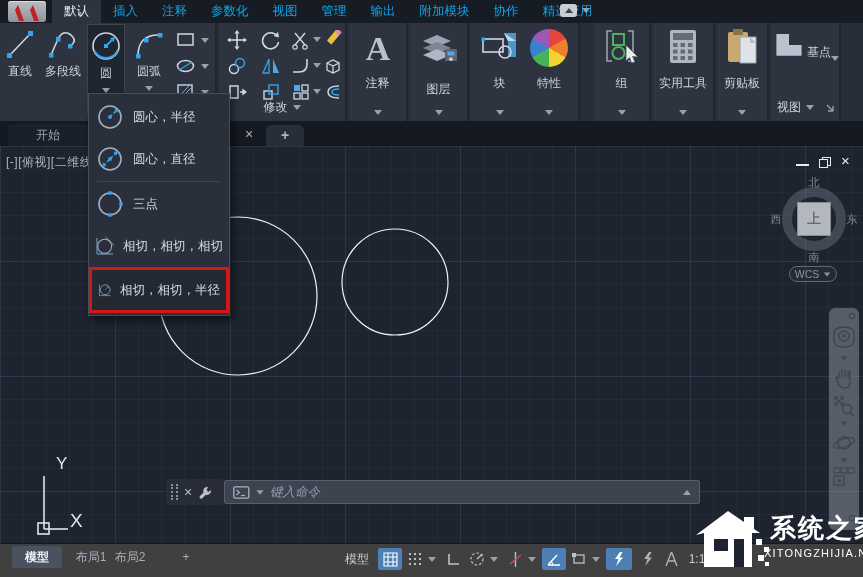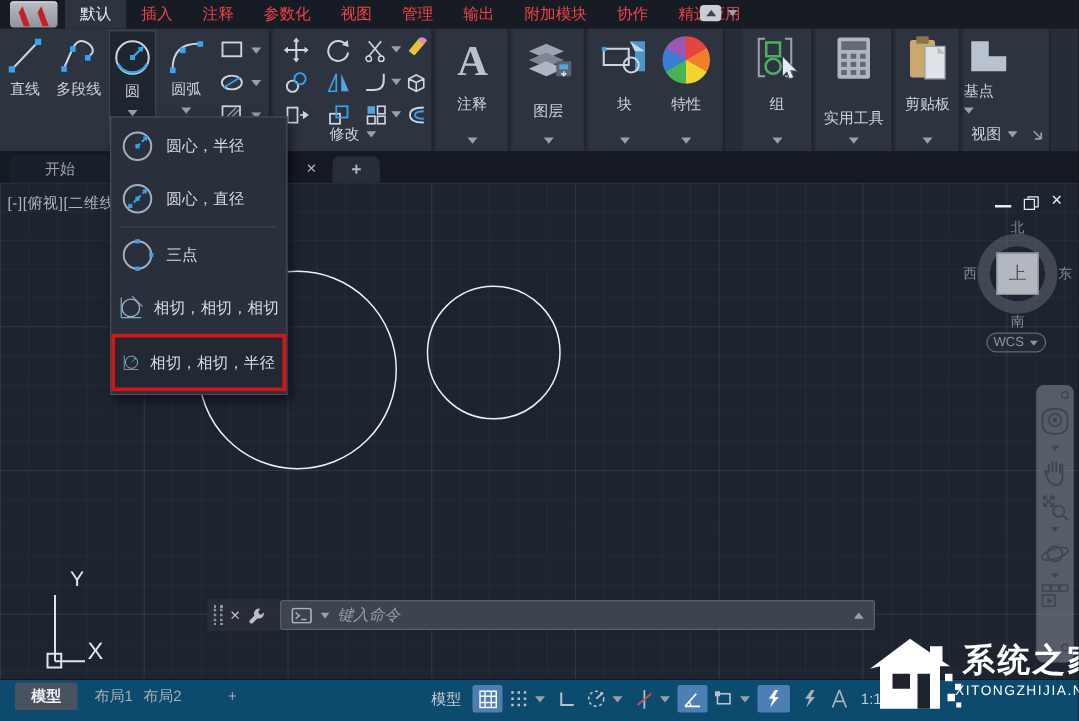--- a/index.html
+++ b/index.html
@@ -6,21 +6,21 @@
   html,body{background:#000}
   body{font-family:"Liberation Sans","DejaVu Sans",sans-serif;-webkit-font-smoothing:antialiased}
   .app{position:relative;width:863px;height:577px;background:#1d242f;overflow:hidden}
   .abs{position:absolute}
 
   
   .titlebar{position:absolute;left:0;top:0;width:863px;height:23px;background:#161b24;display:flex;align-items:center}
   .appbtn{position:absolute;left:8px;top:1px;width:38px;height:21px;border-radius:3px;
           background:linear-gradient(#b9bdc2,#8f949b);box-shadow:inset 0 1px 0 #d9dde2}
   .ttabs{position:absolute;left:52px;top:0;height:23px;display:flex}
-  .ttab{height:23px;line-height:23px;padding:0 12px;font-size:12.5px;color:#ef4444;white-space:nowrap}
+  .ttab{height:23px;line-height:23px;padding:0 12px;font-size:12.5px;color:#0ea5e9;white-space:nowrap}
   .ttab.active{background:#2d3440;color:#e9edf2}
   .ribbon-toggle{position:absolute;left:560px;top:4px;display:flex;align-items:center;gap:5px}
   .rt-box{width:17px;height:13px;border-radius:3px;background:#c9ced5;display:flex;align-items:center;justify-content:center}
 
   
   .cdn{display:inline-block;width:0;height:0;border-left:4px solid transparent;border-right:4px solid transparent;border-top:5px solid #97a0ac}
   .cup{display:inline-block;width:0;height:0;border-left:4px solid transparent;border-right:4px solid transparent;border-bottom:5px solid #97a0ac}
   .cdn.dark{border-top-color:#3f4550}
 
   
@@ -60,21 +60,21 @@
   .cmdstrip{position:absolute;left:166px;top:333px;width:58px;height:26px;background:rgba(40,46,57,.92);
             border-radius:2px;display:flex;align-items:center;gap:6px;padding:0 5px}
   .grip{width:7px;height:16px;border-left:2px dotted #8a93a0;border-right:2px dotted #8a93a0}
   .cmdx{color:#b9c0ca;font-size:14px;line-height:14px}
   .cmdinput{position:absolute;left:224px;top:334px;width:476px;height:24px;background:#3d4450;border:1px solid #565f6d;
             border-radius:2px;display:flex;align-items:center;padding:0 8px;gap:6px}
   .cmdph{font-size:12.5px;font-style:italic;color:#949caa}
   .cmdup{margin-left:auto}
 
   
-  .statusbar{position:absolute;left:0;top:543px;width:863px;height:34px;background:#0c4a6e;border-top:1px solid #141820}
+  .statusbar{position:absolute;left:0;top:543px;width:863px;height:34px;background:#404040;border-top:1px solid #141820}
   .ltab{position:absolute;top:2px;height:22px;line-height:22px;text-align:center;font-size:12px;color:#a6aeb9}
   .ltab.active{background:#49525f;color:#eef1f5;font-weight:bold;border-radius:3px 3px 0 0}
   .stbtn{position:absolute;top:4px;height:22px;display:flex;align-items:center;justify-content:center;border-radius:2px;gap:3px}
   .stbtn.on{background:#4d7fb5}
   .sttext{font-size:12px;color:#c6cdd7}
 
   
   .wm{position:absolute;left:692px;top:505px;width:170px;height:72px;z-index:60;color:#fff}
   .wm-name{position:absolute;left:78px;top:6px;font-size:26px;font-weight:bold;letter-spacing:2px;white-space:nowrap}
   .wm-site{position:absolute;left:72px;top:42px;font-size:11px;letter-spacing:1.2px;white-space:nowrap}
@@ -327,39 +327,39 @@
               <rect x="24" y="16" width="4.5" height="4"></rect>
             <rect x="9" y="22.5" width="4.5" height="4"></rect>
               <rect x="16.5" y="22.5" width="4.5" height="4"></rect>
               <rect x="24" y="22.5" width="4.5" height="4"></rect>
             <rect x="9" y="29" width="4.5" height="4"></rect>
               <rect x="16.5" y="29" width="4.5" height="4"></rect>
               <rect x="24" y="29" width="4.5" height="4"></rect>
           </g>
         </svg>
       </div>
-      <div class="rlabel" style="margin-top:19px">实用工具</div>
+      <div class="rlabel" style="margin-top:8px">实用工具</div>
       <span class="cdn pcaret"></span>
     </div>
 
     <div class="rpanel bigpanel" style="left:717px;width:52px">
       <div class="bigicon">
         <svg width="40" height="40" viewBox="0 0 40 40">
           <rect x="6" y="5" width="20" height="30" rx="2" fill="#c9a96e"></rect>
           <rect x="11" y="2" width="10" height="6" rx="1" fill="#8a744c"></rect>
           <path d="M18 10 L34 10 L34 36 L18 36 Z" fill="#dfe3e8" stroke="#9aa2ad" stroke-width="1"></path>
           <path d="M28 10 L34 16 L28 16 Z" fill="#b4bcc6"></path>
         </svg>
       </div>
       <div class="rlabel" style="margin-top:8px">剪贴板</div>
       <span class="cdn pcaret"></span>
     </div>
 
     <div class="rpanel" style="left:771px;width:70px">
-      <div class="abs" style="left:0;right:0;top:4px;display:flex;flex-direction:column;align-items:flex-start">
+      <div class="abs" style="left:0;right:0;top:4px;display:flex;align-items:flex-end">
         <svg width="40" height="34" viewBox="0 0 40 34">
           <path d="M6 6 L20 6 L20 18 L34 18 L34 30 L6 30 Z" fill="#b9c2cf"></path>
         </svg>
         <div class="rlabel" style="margin-top:4px">基点</div>
         <span class="cdn" style="margin-top:4px"></span>
       </div>
       <div class="abs" style="left:6px;right:4px;bottom:5px;display:flex;align-items:center;gap:5px">
         <span class="rlabel">视图</span>
         <span class="cdn"></span>
         <svg width="10" height="10" viewBox="0 0 10 10" style="margin-left:auto">

